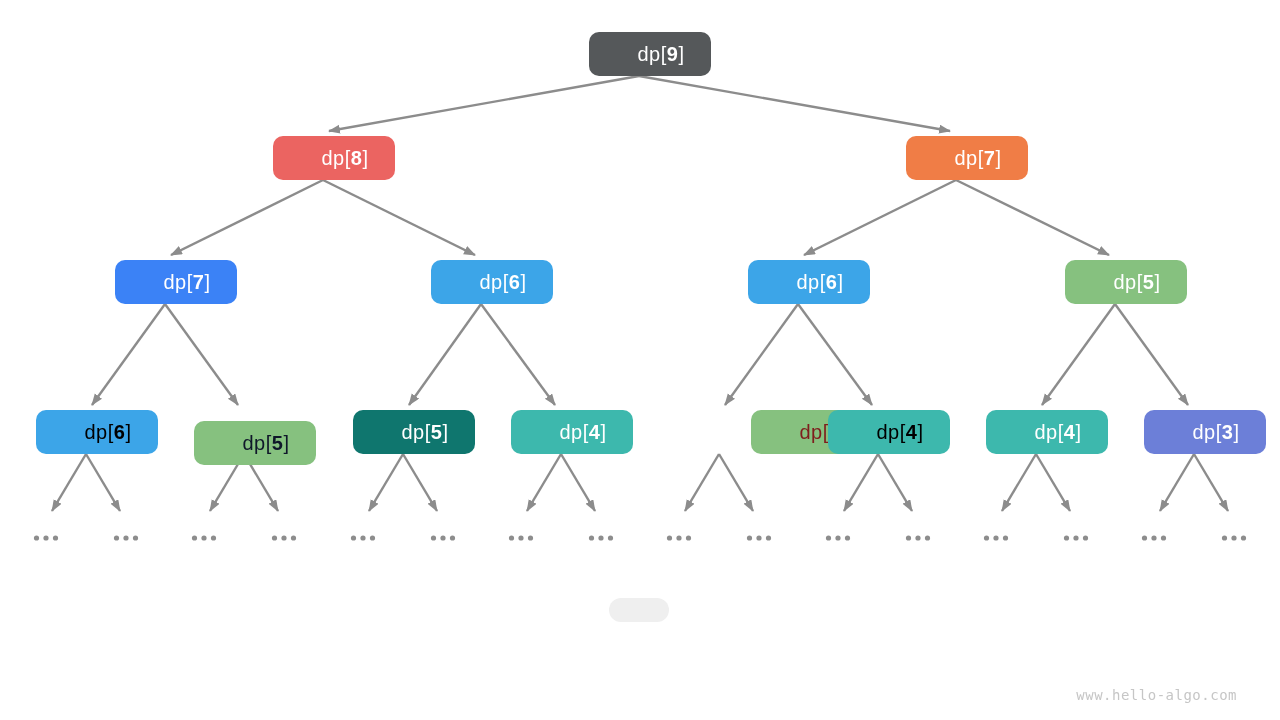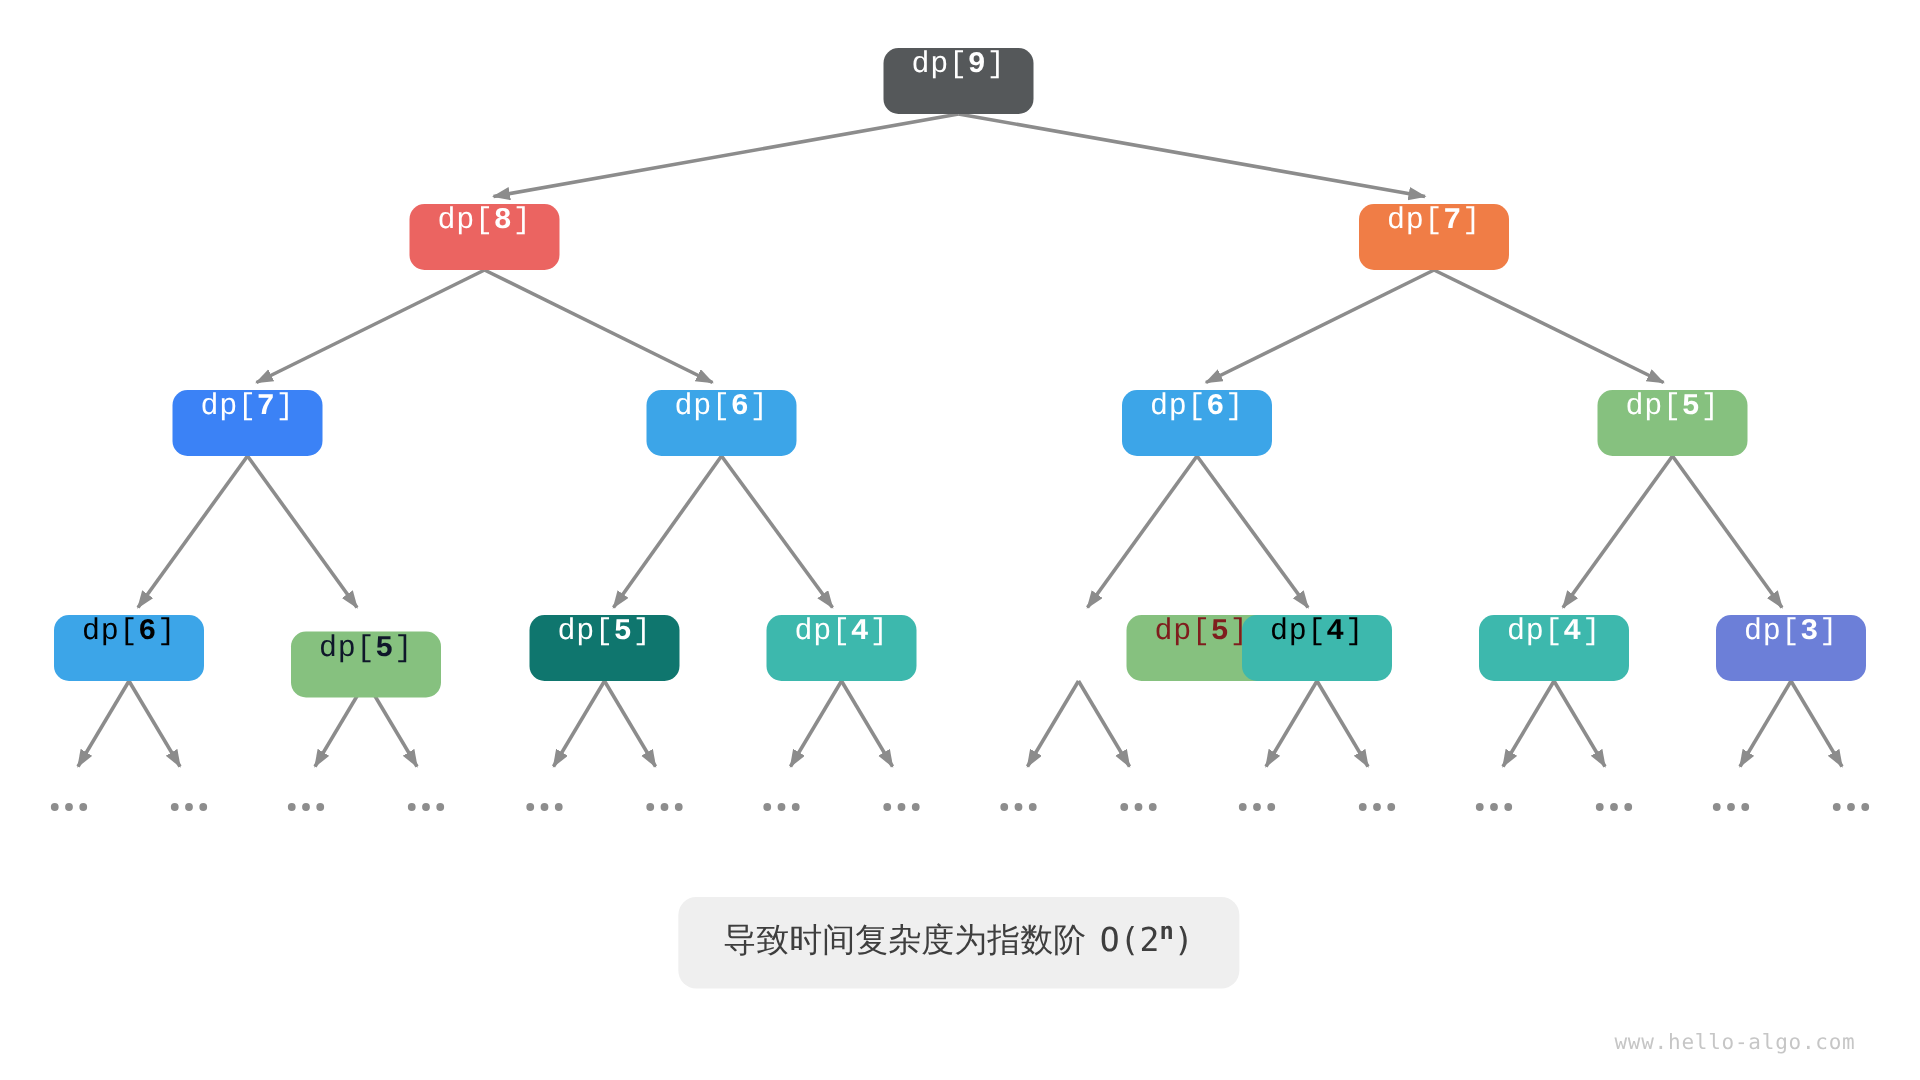--- a/index.html
+++ b/index.html
@@ -17,26 +17,27 @@
   #node-layer {
     position: absolute; left: 0; top: 0;
     width: 1280px; height: 720px;
     pointer-events: none;
   }
   .tree-node {
     position: absolute;
     width: 100px; height: 44px;
     margin-left: -50px; margin-top: -22px;
     border-radius: 10px;
-    display: flex; justify-content: center;
+    display: flex; align-items: center; justify-content: center;
     color: #ffffff;
-    font-family: Liberation Mono, monospace;
+    font-family: Liberation Sans, sans-serif;
     font-size: 20px;
     font-weight: 500;
     letter-spacing: 0.5px;
+    padding-left: 22px;
   }
   .tree-node b { font-weight: 800; }
   .caption {
     position: absolute;
     left: 639px; top: 598px;
     transform: translateX(-50%);
     background: #efefef;
     border-radius: 12px;
     padding: 11px 30px 13px 30px;
     text-align: center;
@@ -201,16 +202,15 @@
     <div class="tree-node" style="left: 244px; top: 443px; background: rgb(134, 193, 127); color: #0f172a;">dp[<b>5</b>]</div>
     <div class="tree-node" style="left: 403px; top: 432px; background: #0f766e; color: rgb(255, 255, 255);">dp[<b>5</b>]</div>
     <div class="tree-node" style="left: 561px; top: 432px; background: rgb(61, 184, 173); color: rgb(255, 255, 255);">dp[<b>4</b>]</div>
     <div class="tree-node" style="left: 719px; top: 432px; background: rgb(134, 193, 127); color: #7f1d1d; margin-left: 32px;">dp[<b>5</b>]</div>
     <div class="tree-node" style="left: 878px; top: 432px; background: rgb(61, 184, 173); color: #000000;">dp[<b>4</b>]</div>
     <div class="tree-node" style="left: 1036px; top: 432px; background: rgb(61, 184, 173); color: rgb(255, 255, 255);">dp[<b>4</b>]</div>
     <div class="tree-node" style="left: 1194px; top: 432px; background: rgb(108, 127, 216); color: rgb(255, 255, 255);">dp[<b>3</b>]</div>
   </div>
 
 <div class="caption">
-  <div><span>导致时间复杂度为指数阶</span><span class="big-o"><span>O(2</span><sup>n</sup><span>)</span></span></div>
 </div>
 
 <div class="watermark">www.hello-algo.com</div>
 
 </body></html>

